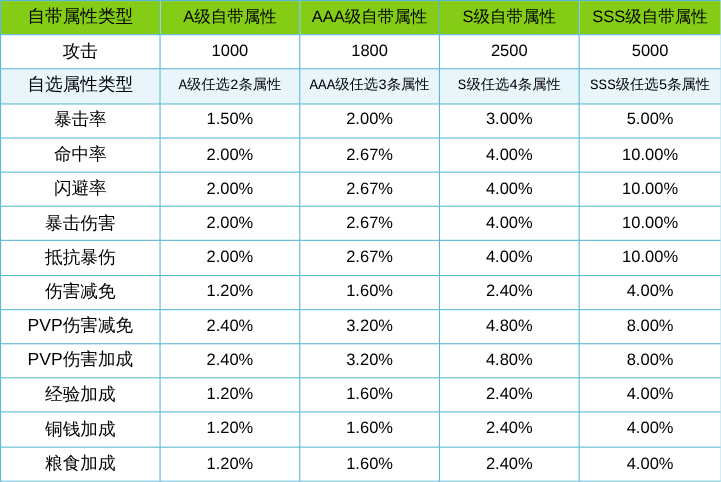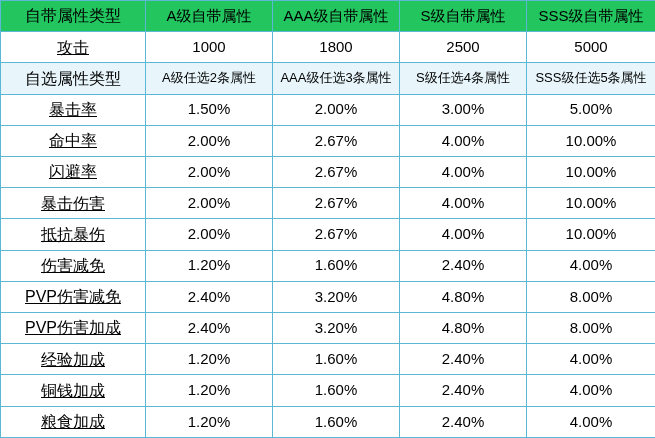--- a/index.html
+++ b/index.html
@@ -30,41 +30,41 @@
     overflow: hidden;
   }
   
   col.c0 { width: 145px; }
   col.c1 { width: 127px; }
   col.c2 { width: 127px; }
   col.c3 { width: 127px; }
   col.c4 { width: 129px; }
 
   tr.header-row td {
-    background: #22c55e;
+    background: #84cc16;
     font-size: 15px;
     font-weight: normal;
   }
   tr.header-row td.hdr-label {
     font-size: 16px;
   }
   tr.section-row td {
     background: #e8f6fb;
     font-size: 13px;
+    font-family: Liberation Mono, monospace;
   }
   tr.section-row td.hdr-label {
     font-size: 16px;
   }
   tr.data-row td {
     background: #ffffff;
     font-size: 15px;
   }
   tr.data-row td.row-label {
     font-size: 16px;
-    text-decoration: underline;
   }
 </style>
 </head>
 <body>
 
 <table id="attr-table">
   <colgroup>
     <col class="c0">
       <col class="c1">
       <col class="c2">

